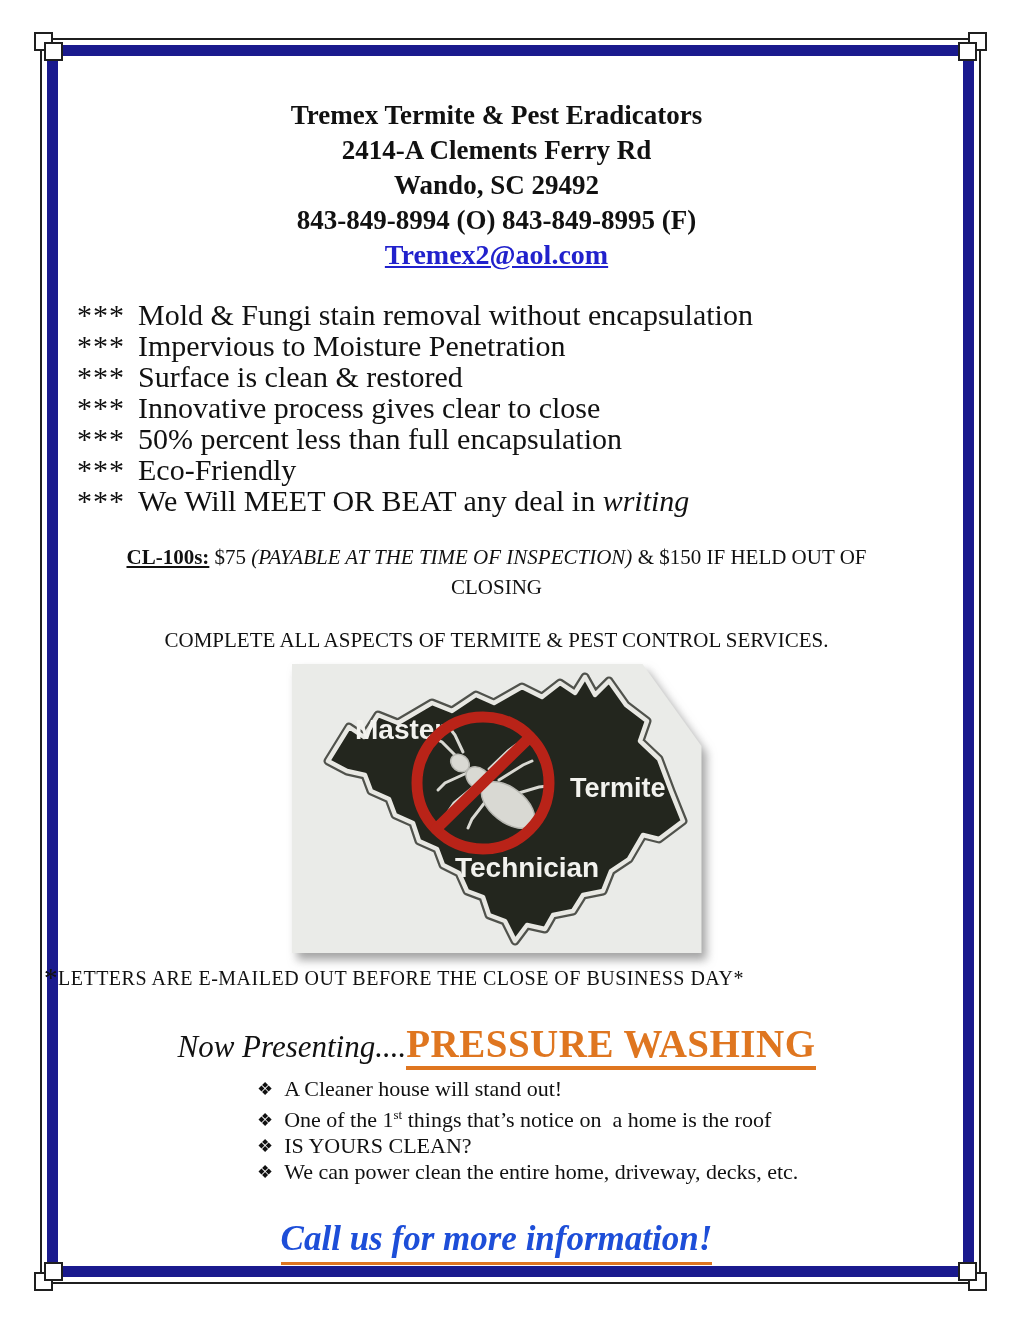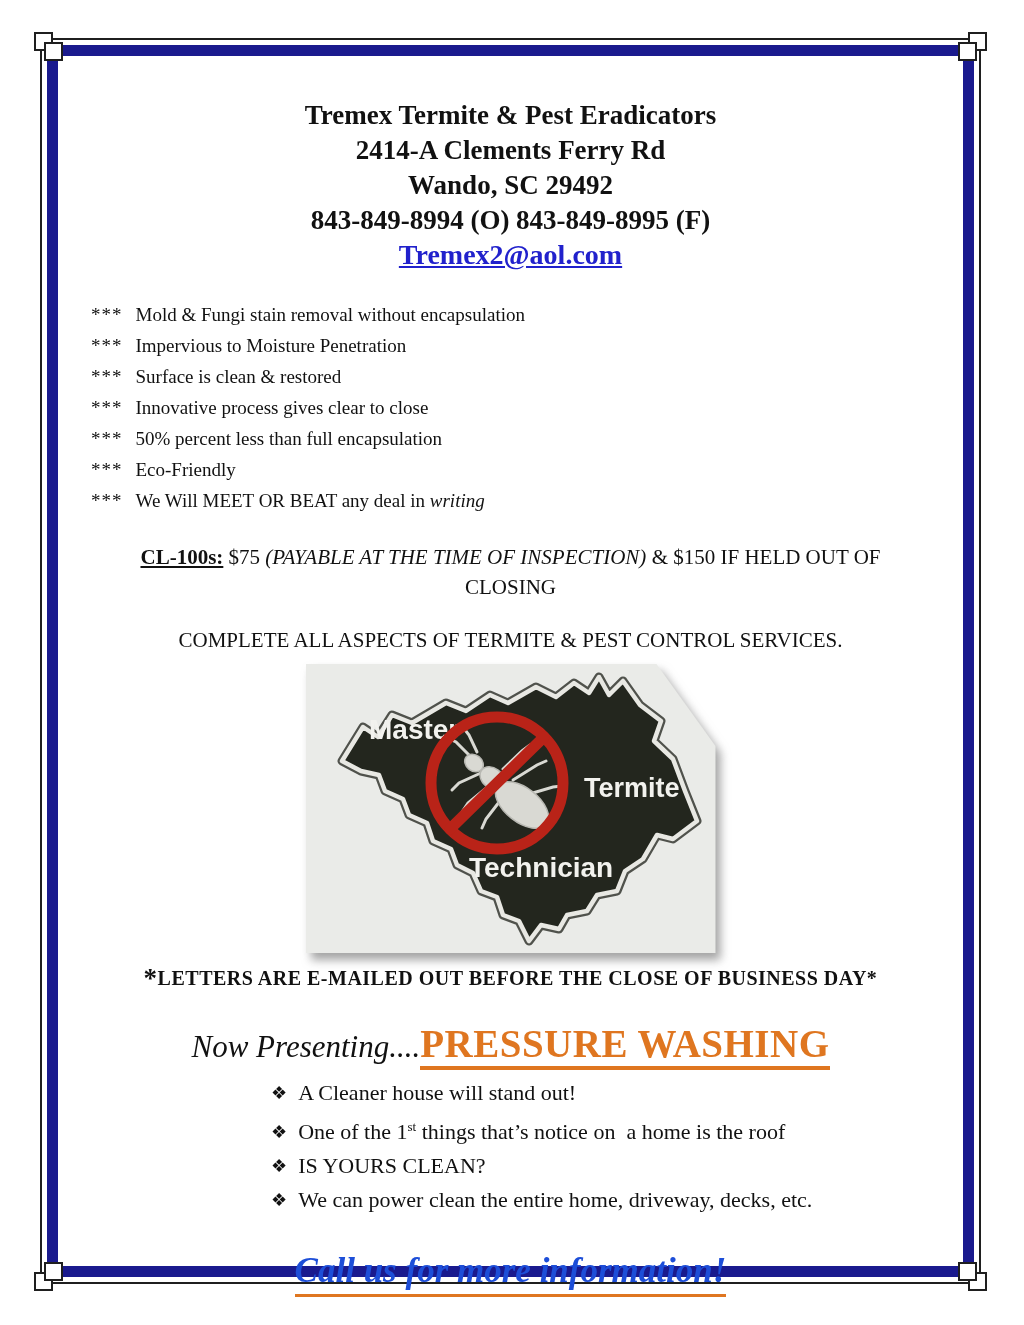--- a/index.html
+++ b/index.html
@@ -19,57 +19,57 @@
   .corner{
     position:absolute;width:19px;height:19px;background:#ffffff;
     border:2.5px solid #1f1f1f;box-sizing:border-box;z-index:4;
   }
   .c-tl-a{left:34px;top:32px;} .c-tl-b{left:44px;top:42px;}
   .c-tr-a{left:968px;top:32px;} .c-tr-b{left:958px;top:42px;}
   .c-bl-a{left:34px;top:1272px;} .c-bl-b{left:44px;top:1262px;}
   .c-br-a{left:968px;top:1272px;} .c-br-b{left:958px;top:1262px;}
 
   
-  .content{position:absolute;left:58px;top:56px;width:905px;height:1215px;}
+  .content{position:absolute;left:44px;top:56px;width:905px;height:1215px;}
 
   .header{margin-top:42px;text-align:center;}
   .header .h-line{font-size:27px;font-weight:bold;line-height:35px;}
   .header .h-email{font-size:28px;line-height:33px;font-weight:bold;}
   .header a{color:#2121cc;text-decoration:underline;}
 
   ul.features{list-style:none;margin:28px 0 0 33px;padding:0;}
-  ul.features li{font-size:19px;line-height:31px;}
+  ul.features li{font-size:30px;line-height:31px;}
   ul.features .mark{margin-right:13px;letter-spacing:1px;}
   .it{font-style:italic;}
 
   .pricing{margin:26px auto 0 auto;width:880px;text-align:center;font-size:21px;line-height:30px;}
   .pricing .lbl{font-weight:bold;text-decoration:underline;}
   .pricing .line2{display:block;}
 
   .services{margin-top:24px;text-align:center;font-size:21px;line-height:28px;}
 
   .photo-wrap{margin:10px auto 0 auto;width:410px;filter:drop-shadow(5px 7px 5px rgba(90,90,90,.55));}
   .photo{
     width:410px;height:289px;background:#eaebe8;position:relative;
     clip-path:polygon(0 0,351px 0,410px 82px,410px 289px,0 289px);
   }
   .photo svg{display:block;}
 
-  .letters-note{margin-top:12px;text-align:center;font-size:20px;line-height:26px;letter-spacing:.5px;font-weight:bold;}
+  .letters-note{margin-top:12px;text-align:left;font-size:20px;line-height:26px;letter-spacing:.5px;}
   .letters-note .star{font-size:27px;vertical-align:-2px;}
 
   .presenting{margin-top:30px;text-align:center;white-space:nowrap;}
   .presenting .intro{font-style:italic;font-size:31px;}
   .presenting .headline{
     font-weight:bold;font-size:39px;color:#df7620;
     border-bottom:4px solid #df7620;padding-bottom:1px;letter-spacing:.5px;
   }
 
   ul.pw-bullets{list-style:none;margin:10px 0 0 213px;padding:0;}
-  ul.pw-bullets li{font-size:22px;line-height:33px;}
+  ul.pw-bullets li{font-size:22px;line-height:25px;}
   ul.pw-bullets .mark{font-size:18px;margin-right:11px;vertical-align:1px;}
   ul.pw-bullets sup{font-size:13px;}
   .keep-sp{white-space:pre-wrap;}
 
   .cta-row{margin-top:34px;text-align:center;}
   .cta{
     display:inline-block;font-weight:bold;font-style:italic;font-size:35px;color:#1d4ed8;
     border-bottom:3px solid #df7620;padding-bottom:3px;
   }
 </style>

